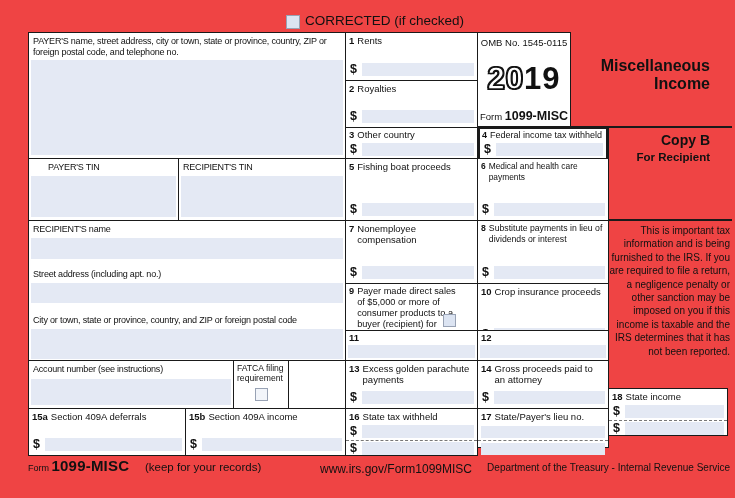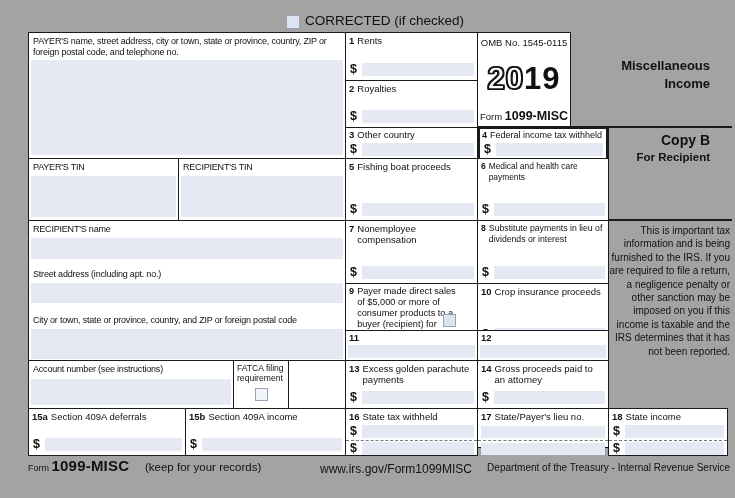--- a/index.html
+++ b/index.html
@@ -1,16 +1,16 @@
 <!DOCTYPE html>
 <html style="--shade: #e4e9f4; --line: #1a1a1a; --checkbox_fill: #dce4f2; --checkbox_border: #98a2b4;"><head>
 <meta charset="utf-8">
 <style>
   html,body{margin:0;padding:0;background:#fff;}
-  #page{position:relative;width:735px;height:498px;background:#a3a3a3;
+  #page{position:relative;width:735px;height:498px;background:#ef4444;
         font-family:"Liberation Sans","DejaVu Sans",sans-serif;color:#111;overflow:hidden;}
   .cell{position:absolute;box-sizing:border-box;border:1px solid var(--line,#1a1a1a);background:#fff;
         font-size:9.5px;line-height:11px;color:#111;}
   .thick{border-width:3px;}
   .lbl{display:flex;align-items:flex-start;padding:2px 3px;}
   .num{font-weight:bold;margin-right:3px;flex:none;}
   .money{position:absolute;left:4px;right:3px;bottom:4px;height:15px;display:flex;align-items:flex-end;}
   .ds{font-weight:bold;font-size:12.5px;line-height:13px;flex:none;}
   .band{flex:1;height:13px;background:var(--shade,#e4e9f4);margin-left:5px;}
   .shade{position:absolute;background:var(--shade,#e4e9f4);}
@@ -27,21 +27,21 @@
       background:var(--checkbox_fill,#dce4f2);border:1px solid var(--checkbox_border,#98a2b4);}
   .corrected-lbl{position:absolute;left:305px;top:13px;font-size:13.5px;}
   .omb-no{text-align:center;padding-top:4px;font-size:9.5px;}
   .year{position:absolute;left:0;right:0;top:30px;text-align:center;font-size:31px;line-height:32px;
         font-weight:bold;letter-spacing:1px;}
   .yr-o{color:#fff;text-shadow:-1.3px -1.3px 0 #111,1.3px -1.3px 0 #111,-1.3px 1.3px 0 #111,1.3px 1.3px 0 #111;
         -webkit-text-stroke:1.3px #111;}
   .form-id{position:absolute;bottom:5px;left:0;right:0;text-align:center;font-size:9.5px;}
   .form-id b{font-size:12.5px;}
   .misc{position:absolute;left:570px;top:57px;width:140px;text-align:right;font-weight:bold;
-        font-size:13px;line-height:18px;}
+        font-size:16px;line-height:18px;}
   .copyb{position:absolute;left:600px;top:132px;width:110px;text-align:right;font-weight:bold;}
   .copyb .cb1{font-size:14px;line-height:16px;}
   .copyb .cb2{font-size:11.5px;line-height:14px;margin-top:2px;}
   .notice{position:absolute;left:608px;top:224px;width:122px;text-align:right;
           font-size:10px;line-height:13.4px;}
   
   .f-form{position:absolute;left:28px;top:457px;font-size:9px;}
   .f-form b{font-size:15px;letter-spacing:0.2px;}
   .f-keep{position:absolute;left:145px;top:461px;font-size:11.5px;}
   .f-url{position:absolute;left:320px;top:462px;font-size:12px;text-align:center;}
@@ -54,21 +54,21 @@
 
   <div class="corrected-box"></div>
   <div class="corrected-lbl">CORRECTED (if checked)</div>
 
   <div class="cell" style="left:28px;top:32px;width:318px;height:127px;">
     <div class="leftlbl" style="padding:3px 4px;">PAYER'S name, street address, city or town, state or province, country, ZIP or foreign postal code, and telephone no.</div>
     <div class="shade" style="left:2px;right:2px;top:27px;bottom:3px;"></div>
   </div>
 
   <div class="cell" style="left:28px;top:158px;width:151px;height:63px;">
-    <div class="leftlbl" style="padding:3px 4px;">PAYER'S TIN</div>
+    <div class="leftlbl" style="padding:3px 4px;margin-left:15px;">PAYER'S TIN</div>
     <div class="shade" style="left:2px;right:2px;top:17px;bottom:3px;"></div>
   </div>
   <div class="cell" style="left:178px;top:158px;width:168px;height:63px;">
     <div class="leftlbl" style="padding:3px 4px;">RECIPIENT'S TIN</div>
     <div class="shade" style="left:2px;right:2px;top:17px;bottom:3px;"></div>
   </div>
 
   <div class="cell" style="left:28px;top:220px;width:318px;height:141px;">
     <div class="leftlbl" style="position:absolute;left:4px;top:3px;">RECIPIENT'S name</div>
     <div class="shade" style="left:2px;right:2px;top:17px;height:21px;"></div>
@@ -273,21 +273,21 @@
   </div>
   <div class="cell" style="left:477px;top:408px;width:132px;height:40px;">
     <div class="lbl">
         <span class="num">17</span>
         <span>State/Payer's lieu no.</span>
       </div>
     <div class="bandfull" style="top:17px;"></div>
     <div class="dash" style="top:31px;"></div>
     <div class="bandfull" style="top:34px;"></div>
   </div>
-  <div class="cell" style="left:608px;top:408px;width:120px;height:48px;">
+  <div class="cell" style="left:608px;top:388px;width:120px;height:48px;">
     <div class="lbl">
         <span class="num">18</span>
         <span>State income</span>
       </div>
     <div class="rowmoney" style="top:15px;">
         <span class="ds">$</span>
         <span class="band"></span>
       </div>
     <div class="dash" style="top:31px;"></div>
     <div class="rowmoney" style="top:32px;">

